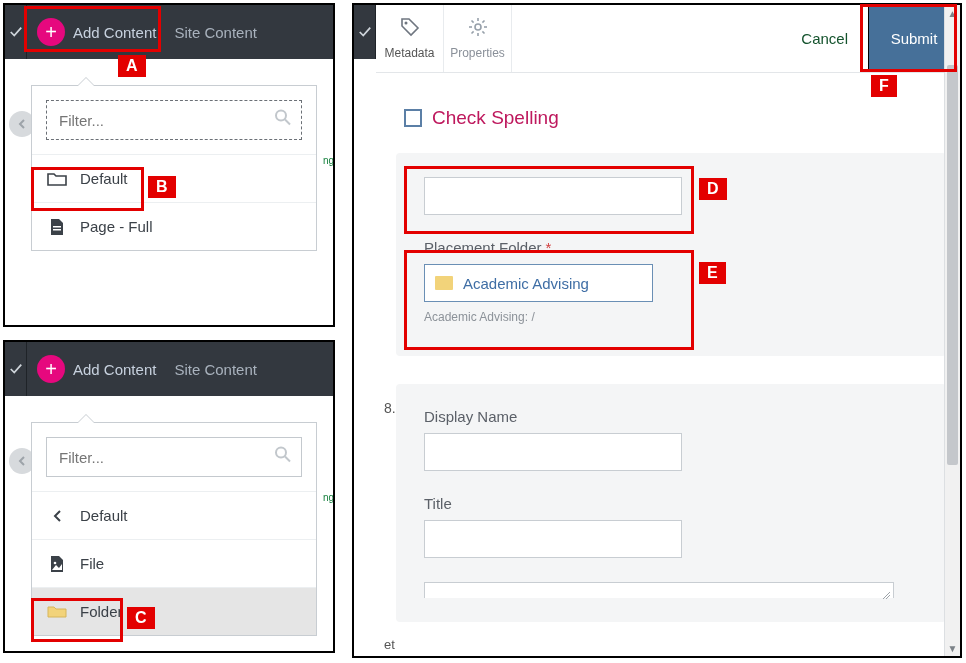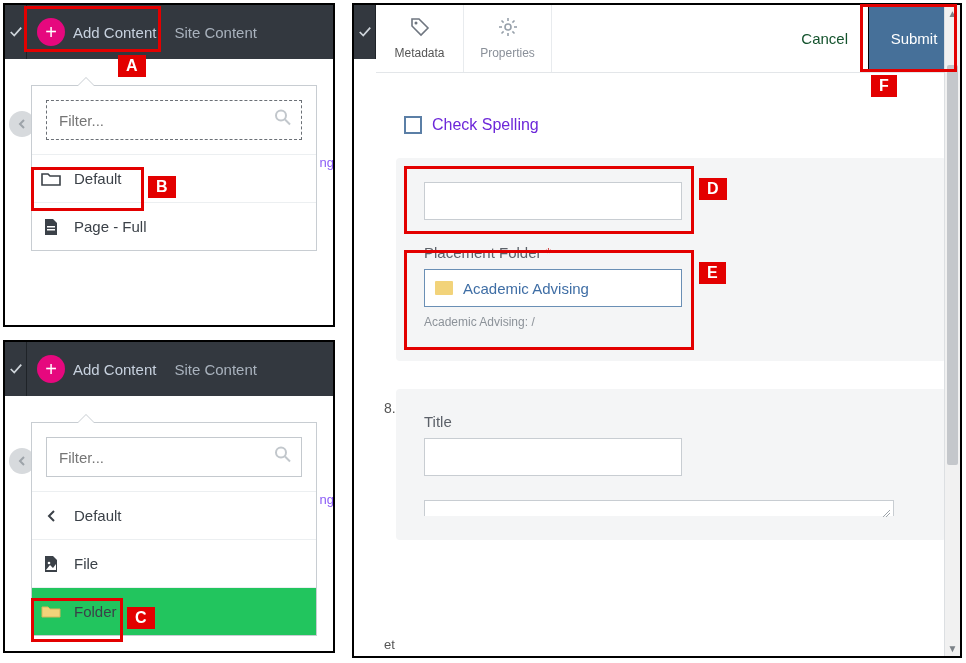--- a/index.html
+++ b/index.html
@@ -9,51 +9,51 @@
 .check-col { width: 22px; border-right: 1px solid #1f2328; height: 100%; display: flex; align-items: center; justify-content: center; }
 .plus-btn { width: 28px; height: 28px; border-radius: 50%; background: #e6087e; color: #fff; display: flex; align-items: center; justify-content: center; font-size: 20px; margin: 0 8px 0 10px; }
 .add-content { color: #c7d1de; margin-right: 18px; }
 .site-content { color: #a9b2bd; }
 .checkmark-svg { width:14px; height:14px; }
 
 .panel1 { position: absolute; left: 3px; top: 3px; width: 332px; height: 324px; border: 2px solid #000; background: #fff; overflow: hidden; }
 .panel2 { position: absolute; left: 3px; top: 340px; width: 332px; height: 313px; border: 2px solid #000; background: #fff; overflow: hidden; }
 
 .bg-grey-disc { position: absolute; left: 4px; width: 26px; height: 26px; border-radius: 50%; background: #d7dadd; display: flex; align-items: center; justify-content: center; color: #9da3a9; }
-.ng-text { position: absolute; right: -1px; color: #8b5cf6; font-size: 13px; }
+.ng-text { position: absolute; right: -1px; color: #15803d; font-size: 10px; }
 
 .dropdown { position: absolute; left: 26px; width: 286px; background: #fff; border: 1px solid #c8cdd2; }
 .dropdown-caret { position: absolute; top: -8px; left: 46px; width: 0; height: 0; border-left: 8px solid transparent; border-right: 8px solid transparent; border-bottom: 8px solid #fff; filter: drop-shadow(0 -1px 0 #c8cdd2); }
 .filter-wrap { padding: 14px; }
 .filter-input { width: 100%; height: 40px; border: 1px solid #c4c9ce; position: relative; padding: 0 36px 0 12px; font-size: 15px; color: #555; background: #fff; }
 .filter-input.dashed { border: 1px dashed #6b7076; }
 .search-icn { position: absolute; right: 24px; top: 50%; transform: translateY(-50%); color: #c2c7cc; font-size: 18px; pointer-events: none; }
 .menu-list { list-style: none; }
-.menu-item { display: flex; align-items: center; height: 48px; padding: 0 8px; border-top: 1px solid #eceff1; color: #3b4148; font-size: 15px; cursor: pointer; }
+.menu-item { display: flex; align-items: center; height: 48px; padding: 0 14px; border-top: 1px solid #eceff1; color: #3b4148; font-size: 15px; cursor: pointer; }
 .menu-item .icn { width: 22px; height: 22px; margin-right: 12px; display: flex; align-items: center; justify-content: center; }
 
 .panel3 { position: absolute; left: 352px; top: 3px; width: 610px; height: 655px; border: 2px solid #000; background: #fff; overflow: hidden; }
 .p3-check-col { position: absolute; left: 0; top: 0; width: 22px; height: 54px; background: #33383f; border-right: 1px solid #1f2328; display:flex; align-items:center; justify-content:center; }
 .p3-top { height: 68px; border-bottom: 1px solid #e3e6e9; display: flex; align-items: stretch; margin-left: 22px; }
-.tab { width: 88px; display: flex; flex-direction: column; align-items: center; justify-content: center; color: #8a9099; font-size: 12px; border-right: 1px solid #e8ebee; cursor: pointer; }
+.tab { width: 68px; display: flex; flex-direction: column; align-items: center; justify-content: center; color: #8a9099; font-size: 12px; border-right: 1px solid #e8ebee; cursor: pointer; }
 .tab .tab-ic { font-size: 20px; margin-bottom: 4px; color: #8a9099; }
 .tab.active { color: #555; }
 .spacer { flex: 1; }
 .btn-cancel { background: transparent; border: none; color: #14532d; font-size: 15px; padding: 0 20px; cursor: pointer; }
 .btn-submit { background: #467099; color: #fff; border: 1px solid #000; font-size: 15px; width: 92px; cursor: pointer; }
 
 .form-area { position: absolute; left: 30px; right: 14px; top: 88px; bottom: 0; overflow: hidden; }
-.check-spelling-row { display: flex; align-items: center; margin: 23px 0 24px 20px; color: #6d28d9; font-size: 16px; }
+.check-spelling-row { display: flex; align-items: center; margin: 14px 0 24px 20px; color: #be185d; font-size: 19px; }
 .chk-box { width: 18px; height: 18px; border: 2px solid #5b7fa6; margin-right: 10px; }
 
 .form-card { background: #f4f5f6; border-radius: 4px; padding: 24px 28px; margin-left: 12px; margin-bottom: 28px; }
 .field-label { color: #5b6068; font-size: 15px; margin-bottom: 8px; display: block; }
 .req-star { color: #d13c3c; margin-left: 4px; }
 .text-input { width: 258px; height: 38px; border: 1px solid #c8cdd2; background: #fff; padding: 0 10px; font-size: 14px; }
-.placement-box { width: 258px; height: 38px; border: 1px solid #6a8fb5; background: #fff; display: flex; align-items: center; padding: 0 10px; cursor: pointer; }
+.placement-box { width: 229px; height: 38px; border: 1px solid #6a8fb5; background: #fff; display: flex; align-items: center; padding: 0 10px; cursor: pointer; }
 .placement-box .fld-icn { width: 18px; height: 14px; background: #f2d37a; margin-right: 10px; border-radius: 1px; }
 .placement-text { color: #3f6ea5; font-size: 15px; }
 .path-text { color: #8c9299; font-size: 12px; margin-top: 8px; }
 .field-block { margin-bottom: 24px; }
 .textarea-sm { width: 470px; height: 16px; border: 1px solid #c8cdd2; border-bottom: none; background:#fff; position: relative; }
 .textarea-handle { position:absolute; right:2px; bottom:-2px; width:10px; height:10px; }
 
 .scrollbar-v { position: absolute; right: 0; top: 0; bottom: 0; width: 16px; background: #f1f1f1; border-left: 1px solid #dcdfe2; }
 .scroll-thumb { position: absolute; left: 2px; right: 2px; top: 60px; height: 400px; background: #c4c7cb; border-radius: 2px; }
 .scroll-arrow { position:absolute; left:0; right:0; height:16px; display:flex; align-items:center; justify-content:center; color:#7c8288; font-size:10px; }
@@ -164,21 +164,21 @@
       <li class="menu-item">
         <span class="icn">
           <svg width="16" height="18" viewBox="0 0 16 18">
               <path d="M2 1 H10 L14 5 V17 H2 Z" fill="#3b4148"></path>
               <circle cx="6" cy="8" r="1.3" fill="#fff"></circle>
               <path d="M3 15 L7 10 L10 13 L13 9 L13 15 Z" fill="#fff"></path>
             </svg>
         </span>
         <span>File</span>
       </li>
-      <li class="menu-item" style="background:#22c55e">
+      <li class="menu-item" style="background:#e5e5e5">
         <span class="icn">
           <svg width="20" height="16" viewBox="0 0 20 16">
               <path d="M1 3 L1 13 L19 13 L19 5 L9 5 L7 3 Z" fill="#f2d37a" stroke="#d6b55a"></path>
             </svg>
         </span>
         <span>Folder</span>
       </li>
     </ul>
   </div>
 </div>
@@ -241,20 +241,24 @@
         <div class="placement-box">
           <span class="fld-icn"></span>
           <span class="placement-text">Academic Advising</span>
         </div>
         <div class="path-text">Academic Advising: /</div>
       </div>
     </div>
 
     <div class="form-card">
       <div class="field-block">
+        <label class="field-label">Display Name</label>
+        <input class="text-input" style="">
+      </div>
+      <div class="field-block">
         <label class="field-label">Title</label>
         <input class="text-input" style="">
       </div>
       <div class="field-block" style="margin-bottom:0">
         <div class="textarea-sm">
           <svg class="textarea-handle" viewBox="0 0 10 10">
               <line x1="2" y1="9" x2="9" y2="2" stroke="#9da3a9"></line>
               <line x1="5" y1="9" x2="9" y2="5" stroke="#9da3a9"></line>
             </svg>
         </div>

